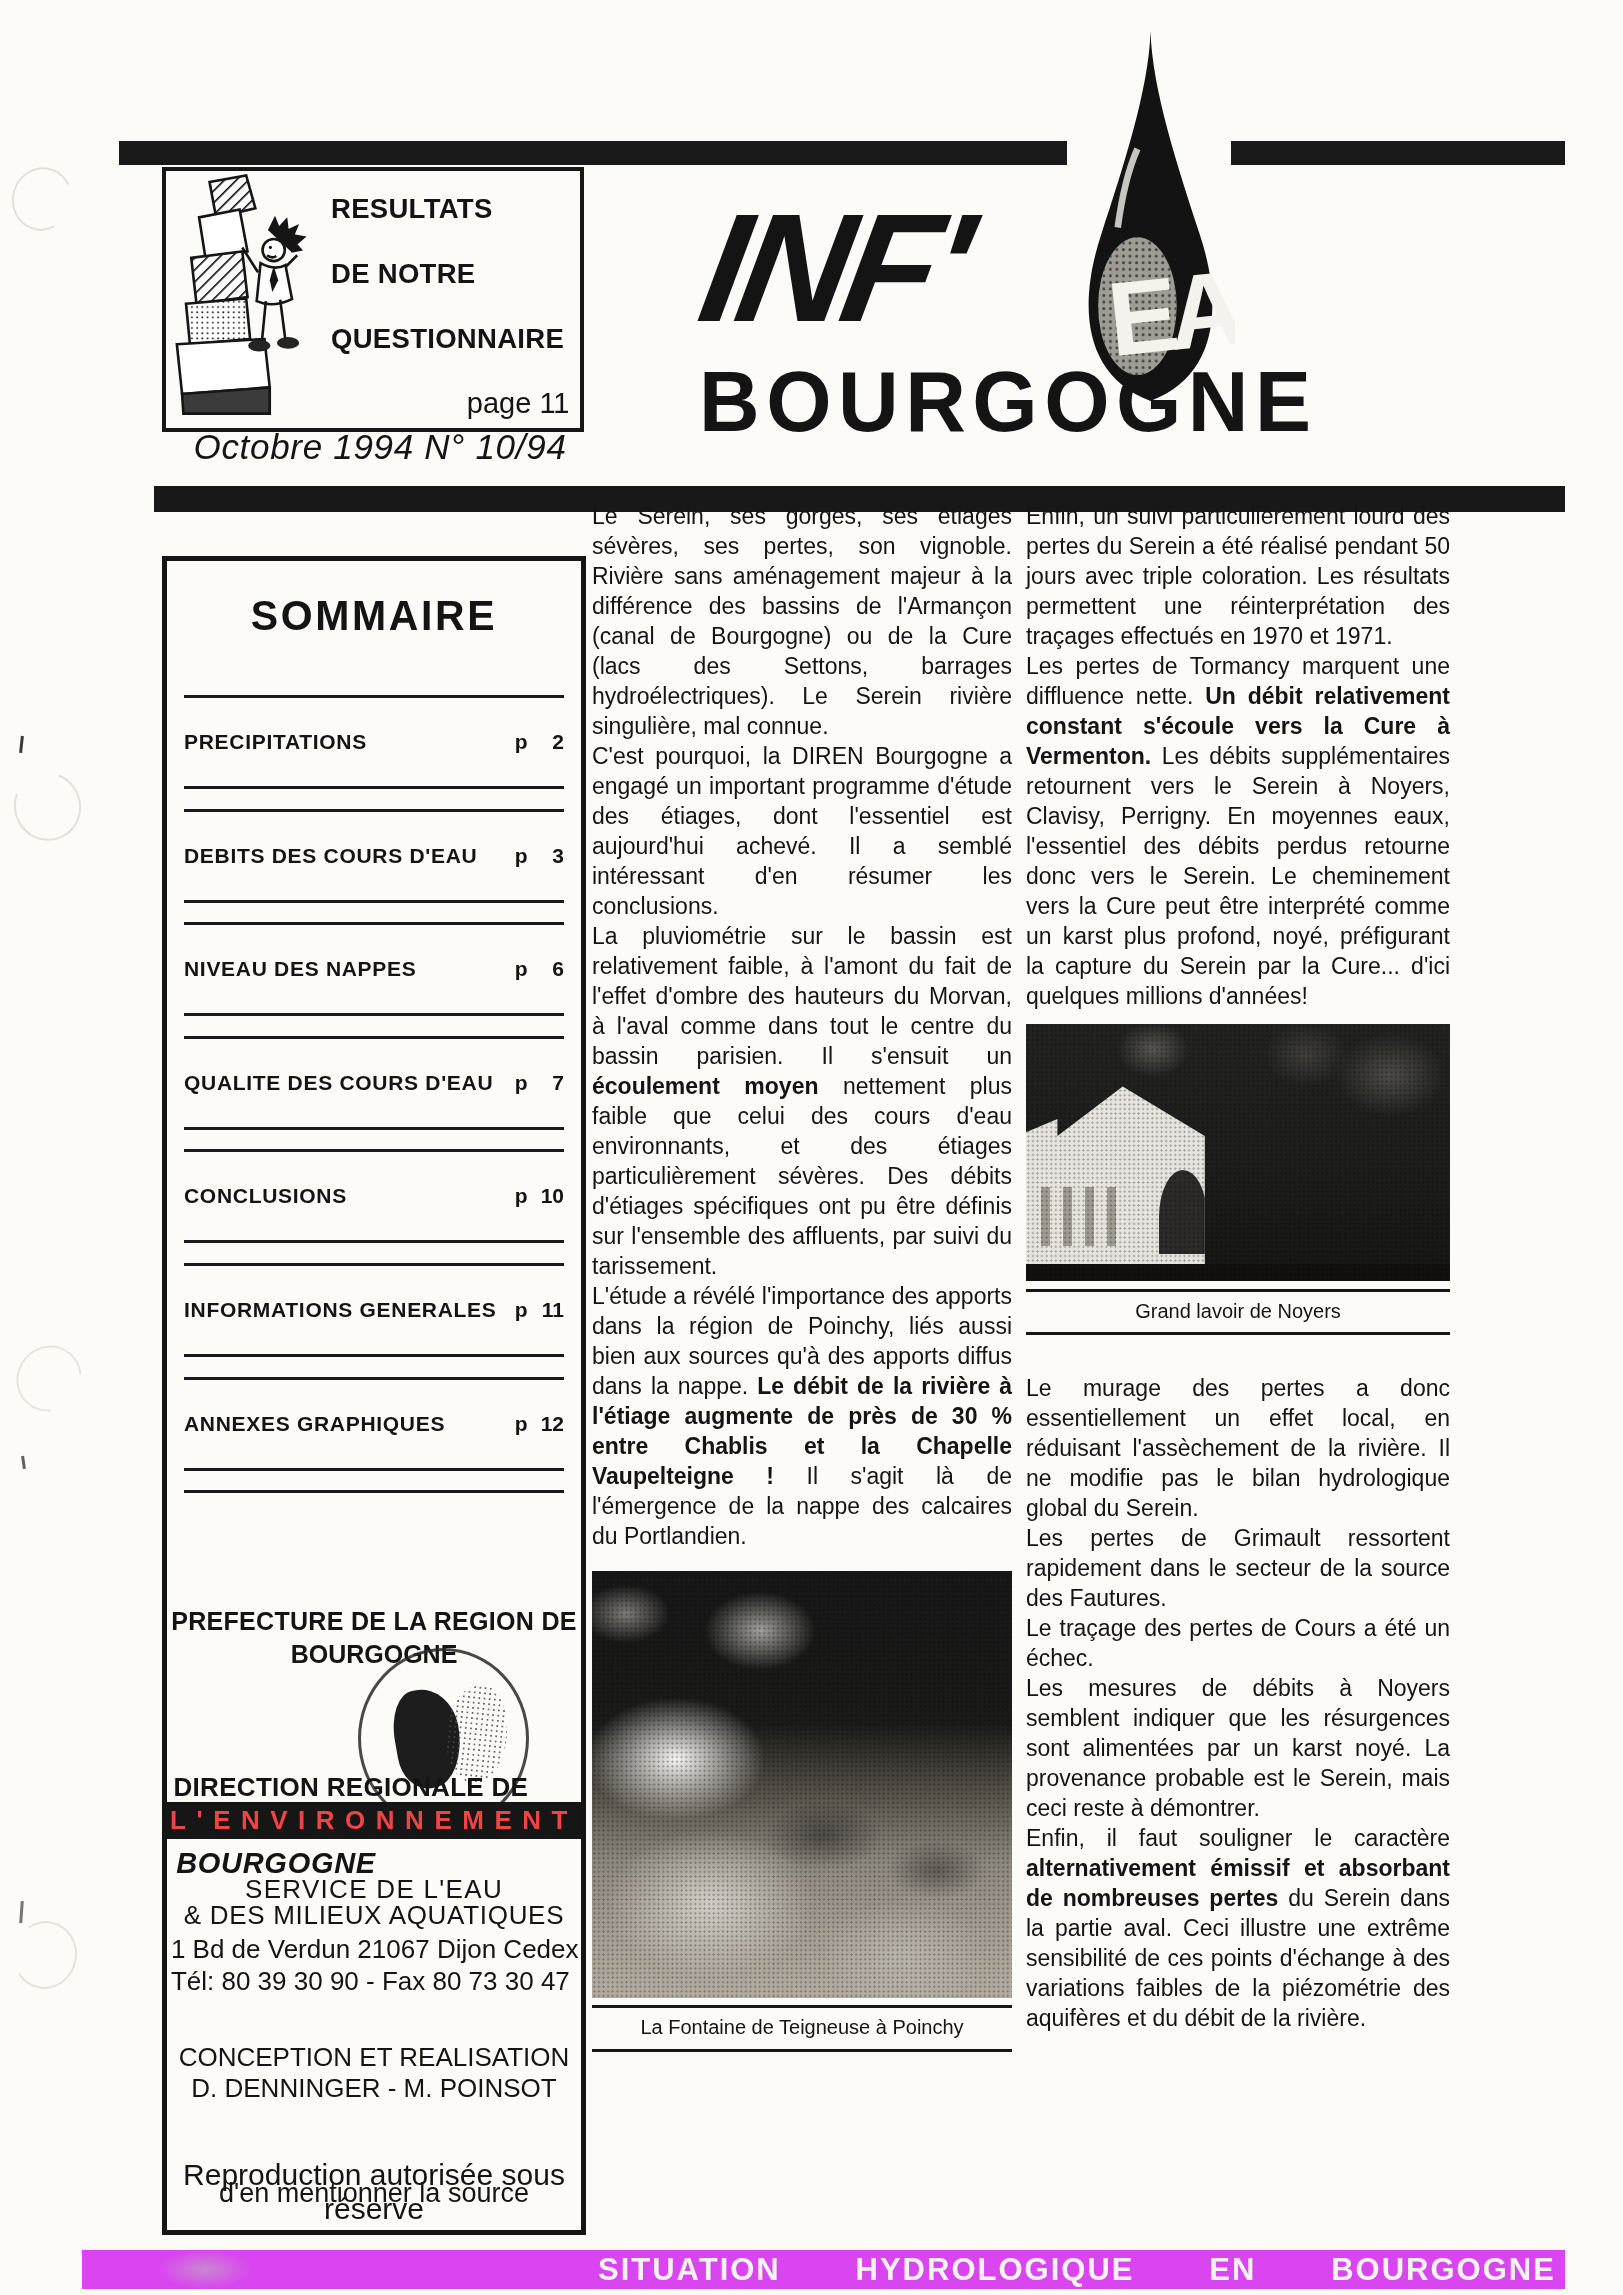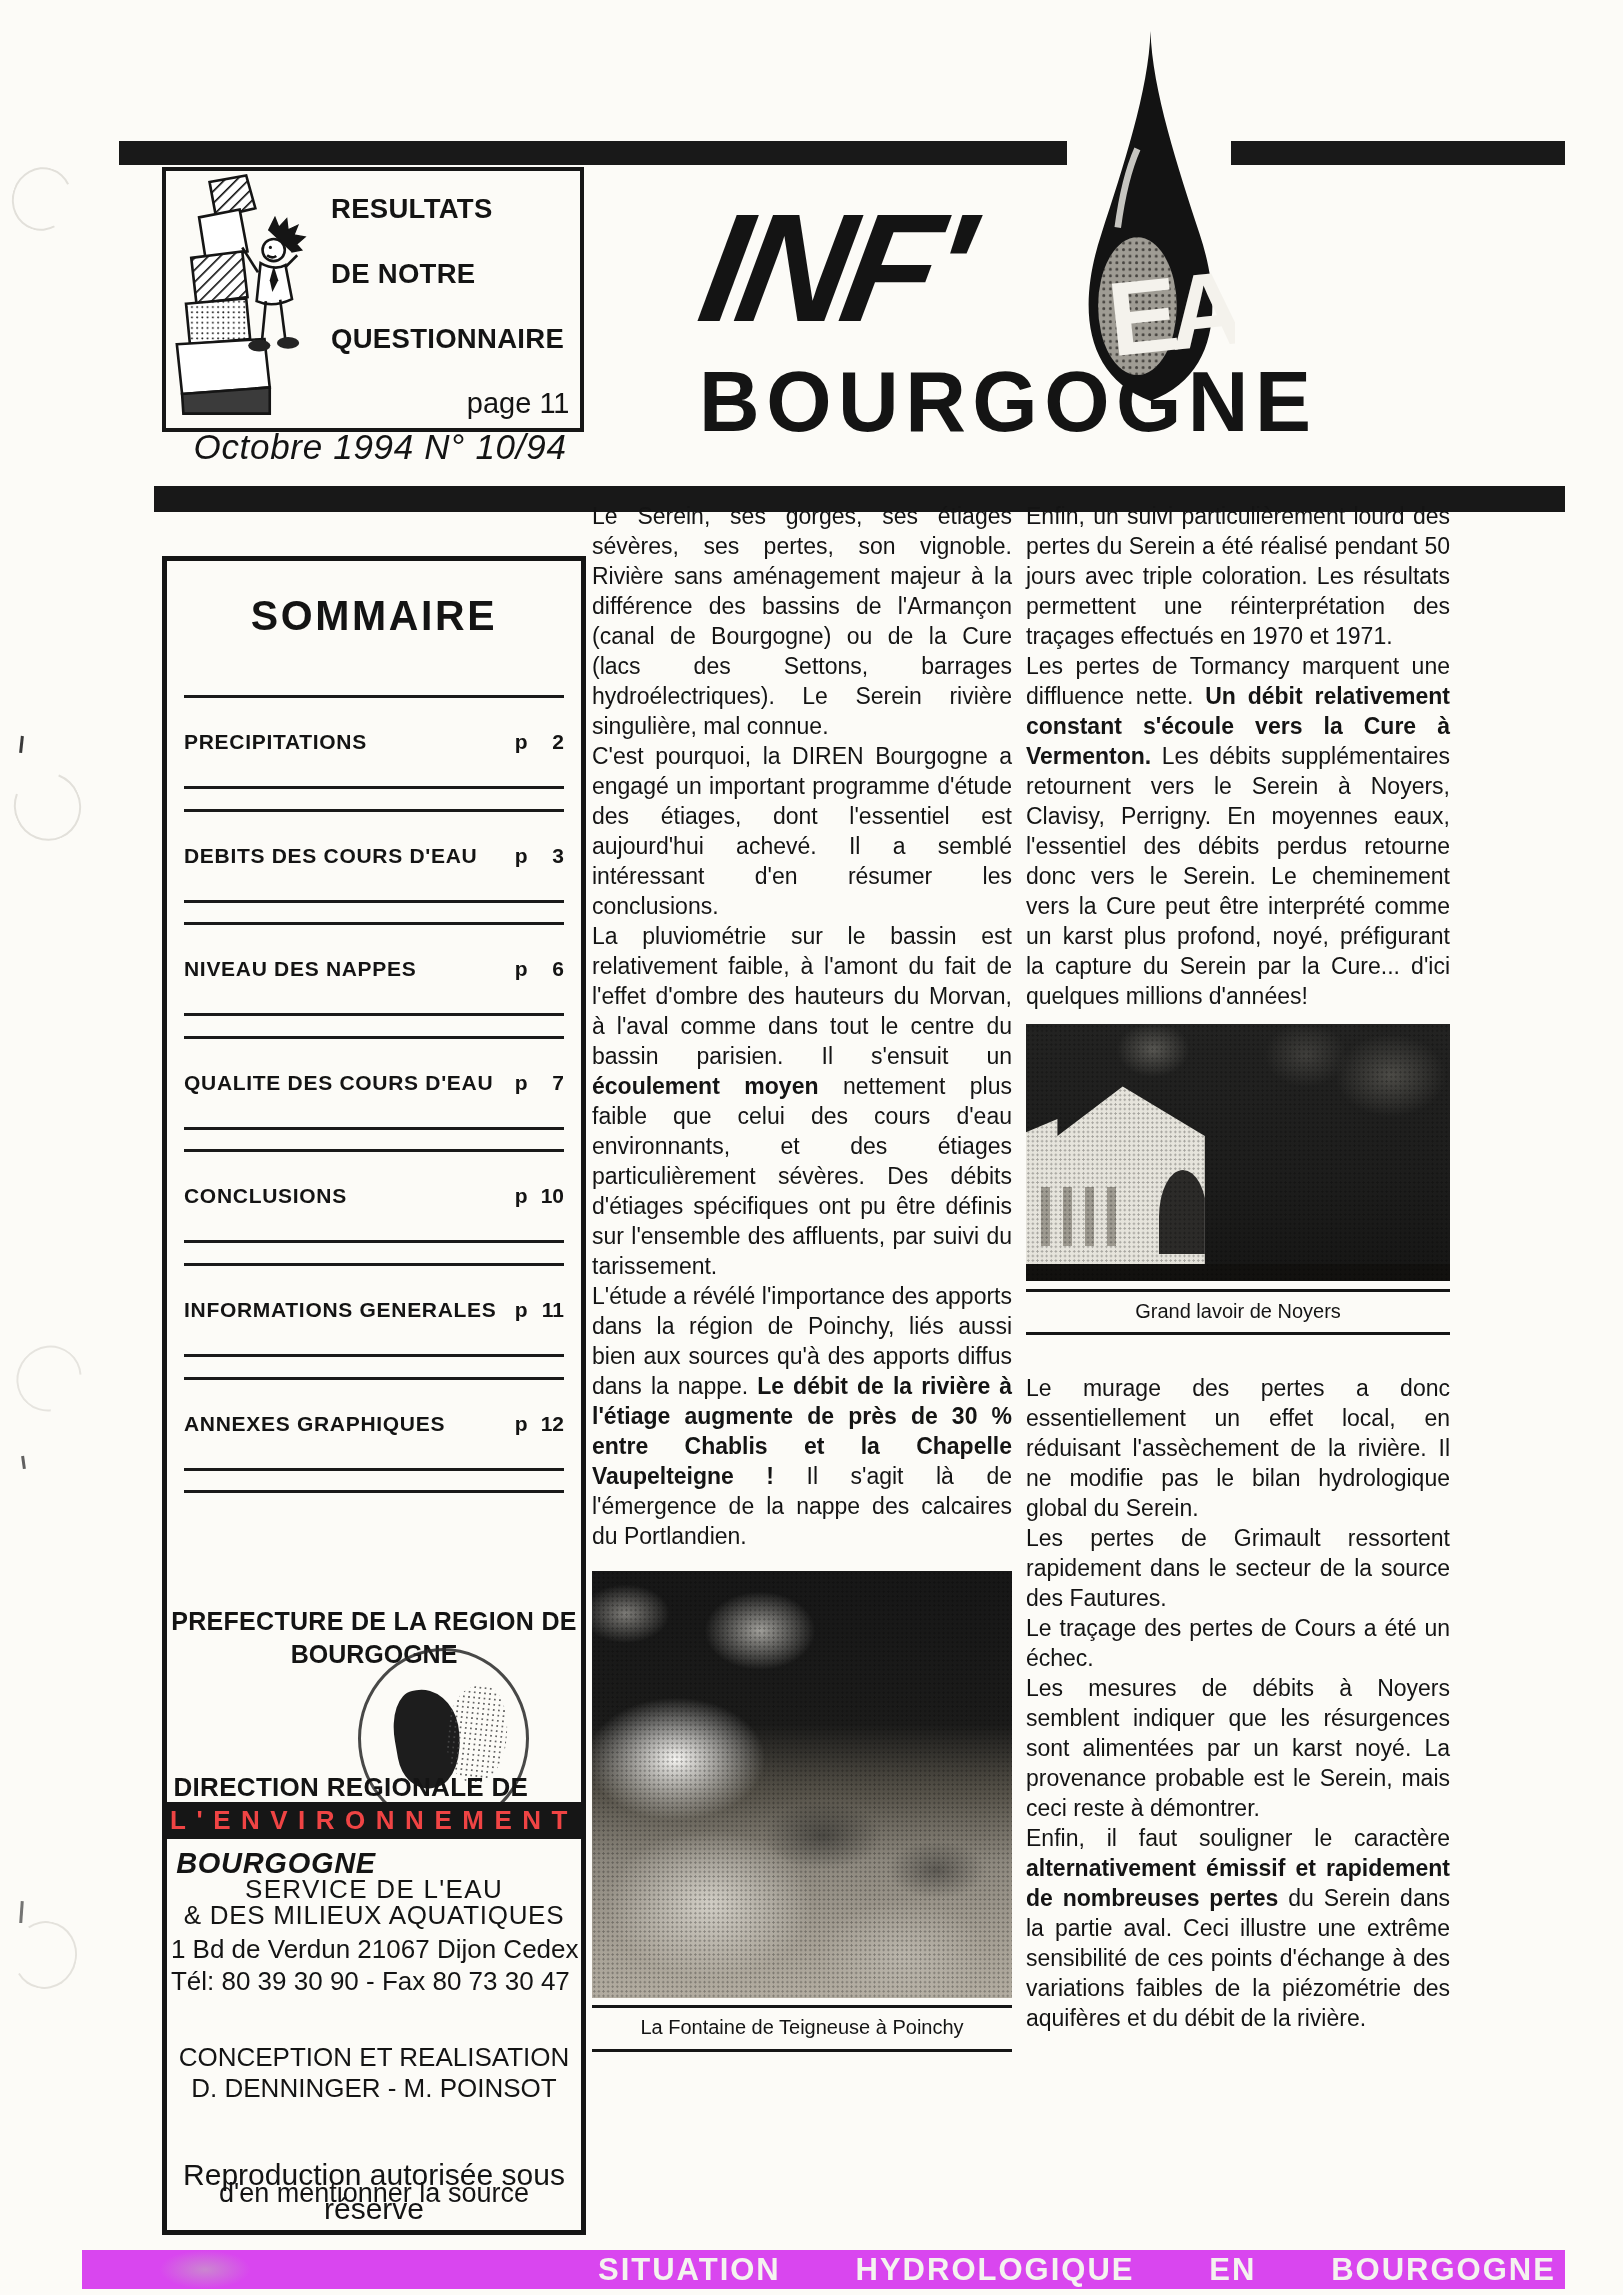--- a/index.html
+++ b/index.html
@@ -317,21 +317,21 @@
         <div class="lavoir-door"></div>
       </div>
       <div class="photo-ground"></div>
       <div class="halftone"></div>
     </div>
     <div class="caption">Grand lavoir de Noyers</div>
     <p class="body-text after-caption-right">Le murage des pertes a donc essentiellement un effet local, en réduisant l'assèchement de la rivière. Il ne modifie pas le bilan hydrologique global du Serein.</p>
     <p class="body-text">Les pertes de Grimault ressortent rapidement dans le secteur de la source des Fautures.</p>
     <p class="body-text">Le traçage des pertes de Cours a été un échec.</p>
     <p class="body-text">Les mesures de débits à Noyers semblent indiquer que les résurgences sont alimentées par un karst noyé. La provenance probable est le Serein, mais ceci reste à démontrer.</p>
-    <p class="body-text"><span>Enfin, il faut souligner le caractère </span><b>alternativement émissif et rapidement de nombreuses pertes</b><span> du Serein dans la partie aval. Ceci illustre une extrême sensibilité de ces points d'échange à des variations faibles de la piézométrie des aquifères et du débit de la rivière.</span></p>
+    <p class="body-text"><span>Enfin, il faut souligner le caractère </span><b>alternativement émissif et absorbant de nombreuses pertes</b><span> du Serein dans la partie aval. Ceci illustre une extrême sensibilité de ces points d'échange à des variations faibles de la piézométrie des aquifères et du débit de la rivière.</span></p>
   </div>
 
   <div class="footer-bar">
     <div class="smudge"></div>
     <div class="footer-words">
       <span>SITUATION</span>
       <span>HYDROLOGIQUE</span>
       <span>EN</span>
       <span>BOURGOGNE</span>
     </div>

